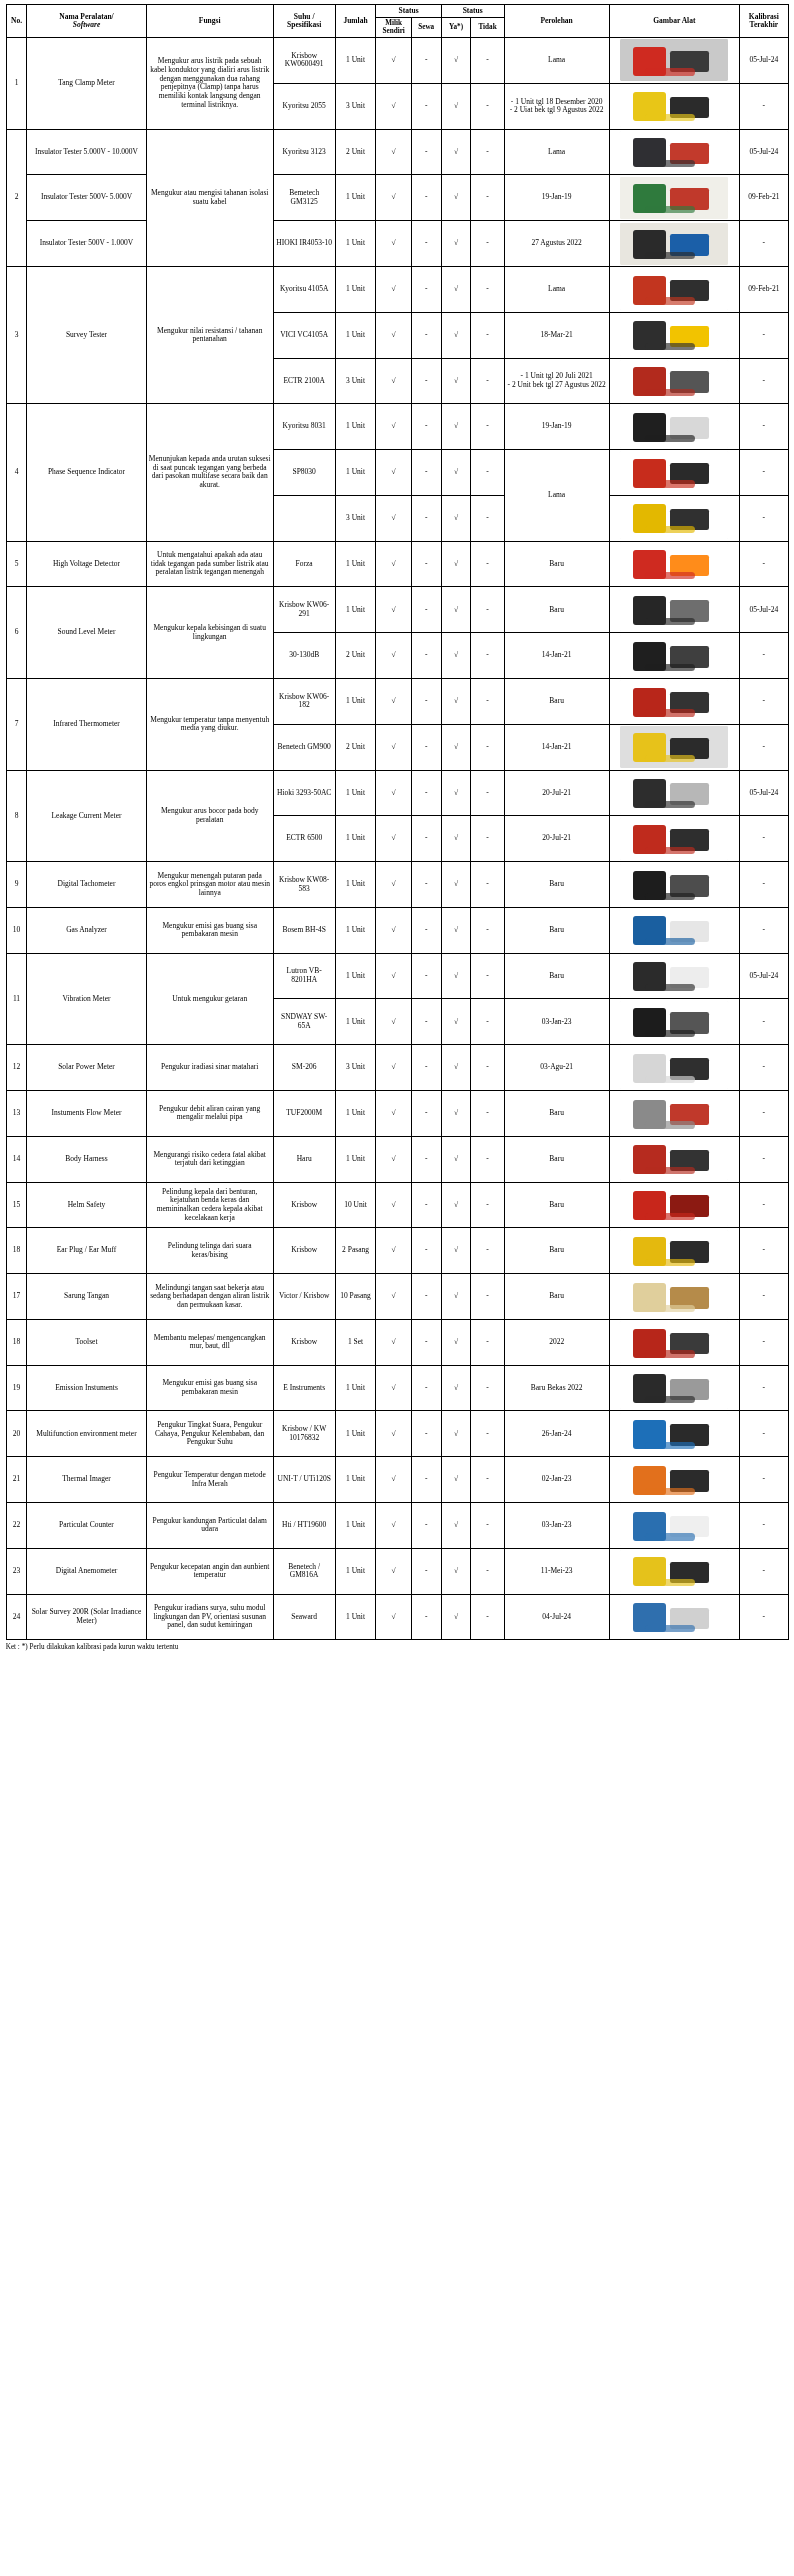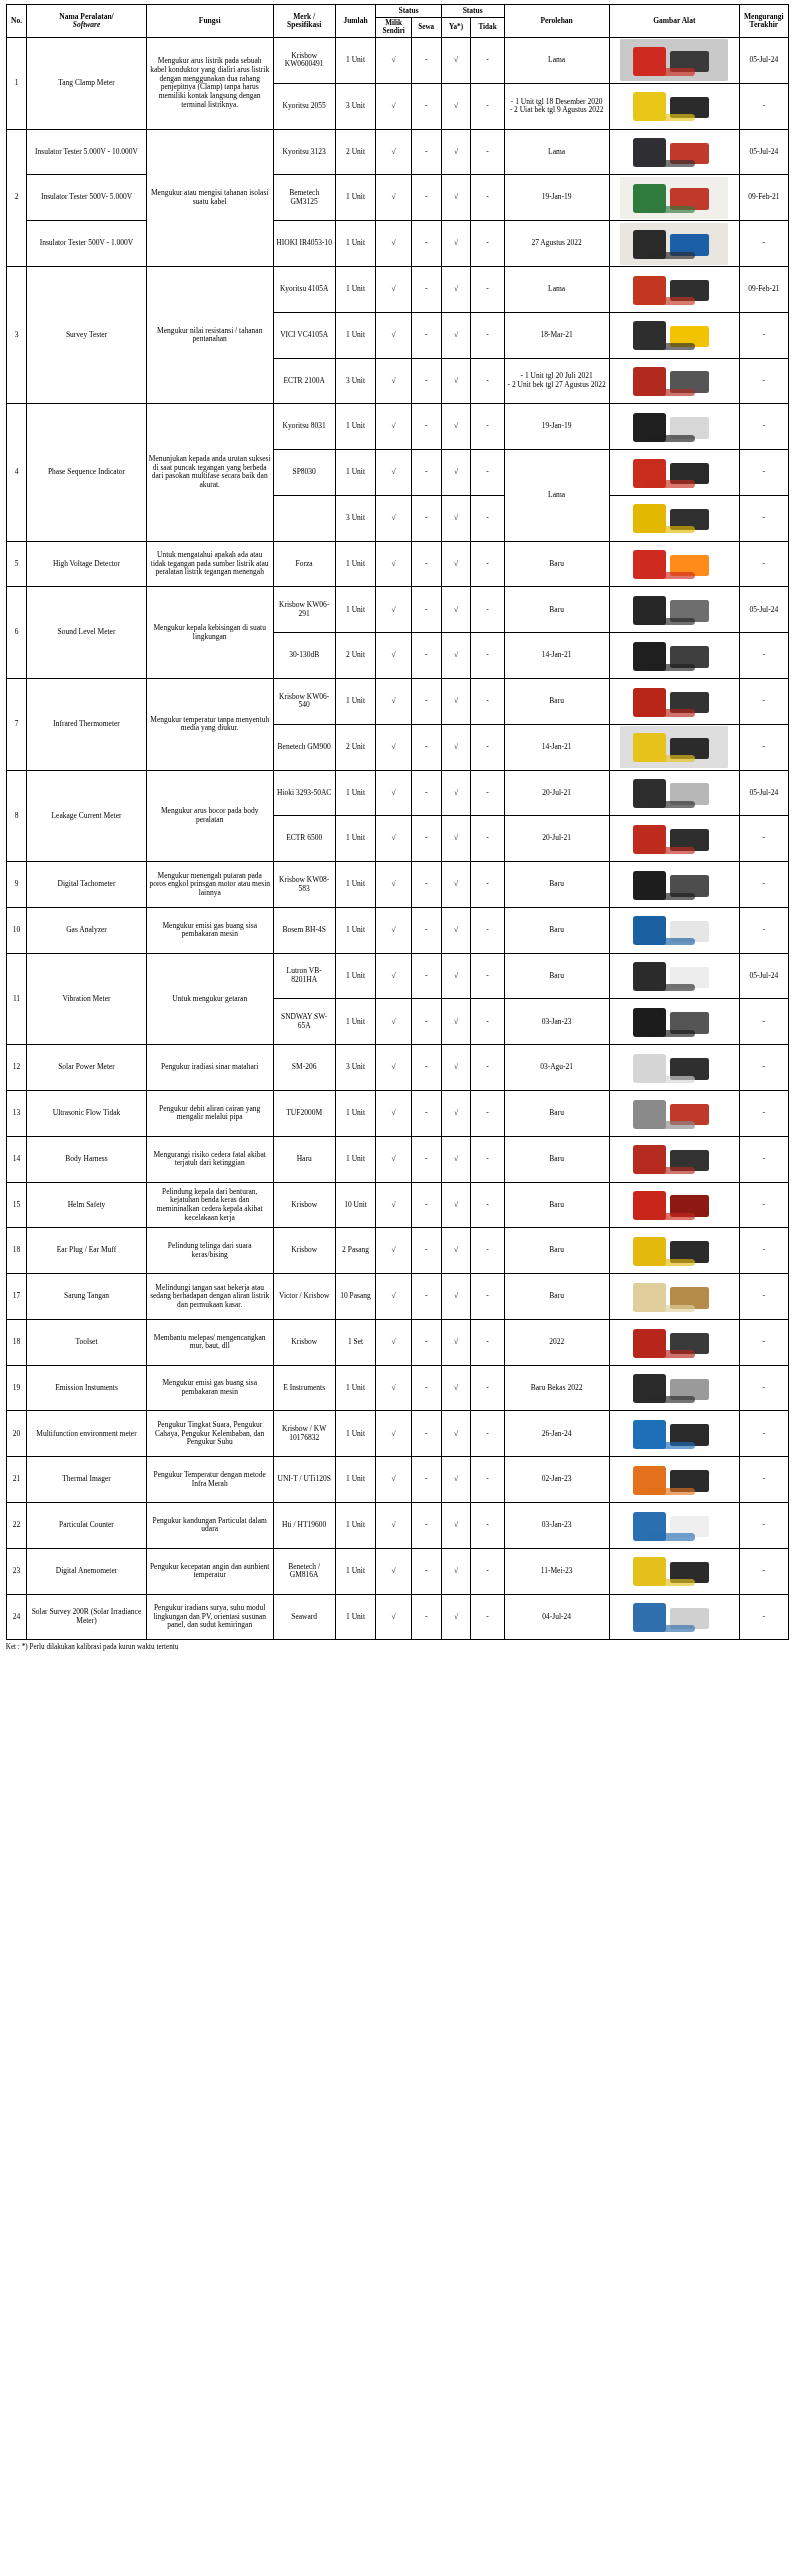--- a/index.html
+++ b/index.html
@@ -115,30 +115,30 @@
     </colgroup>
     <thead>
       <tr>
         <th rowspan="3">No.</th>
         <th rowspan="3">
           <div>Nama Peralatan/</div>
           <div class="ital">Software</div>
         </th>
         <th rowspan="3">Fungsi</th>
         <th rowspan="3">
-          <div>Merk /</div>
+          <div>Suhu /</div>
           <div>Spesifikasi</div>
         </th>
         <th rowspan="3">Jumlah</th>
         <th colspan="2">Status</th>
         <th colspan="2">Status</th>
         <th rowspan="3">Perolehan</th>
         <th rowspan="3">Gambar Alat</th>
         <th rowspan="3">
-          <div>Mengurangi</div>
+          <div>Kalibrasi</div>
           <div>Terakhir</div>
         </th>
       </tr>
       <tr>
         <th class="hdr-sub">Milik Sendiri</th>
         <th class="hdr-sub">Sewa</th>
         <th class="hdr-sub">Ya*)</th>
         <th class="hdr-sub">Tidak</th>
       </tr>
     </thead>
@@ -441,21 +441,21 @@
                 <div class="obj" style="left: 24.4px; top: 29px; width: 50px; height: 7.2px; background: rgb(31, 31, 31); border-radius: 3.6px; opacity: 0.65;"></div>
               </div>
             </div>
           </td>
           <td class="cell-center">-</td>
         </tr>
         <tr>
           <td class="cell-center" rowspan="2">7</td>
           <td class="nama" rowspan="2">Infrared Thermometer</td>
           <td class="fungsi" rowspan="2">Mengukur temperatur tanpa menyentuh media yang diukur.</td>
-          <td class="cell-center">Krisbow KW06-540</td>
+          <td class="cell-center">Krisbow KW06-182</td>
           <td class="cell-center">1 Unit</td>
           <td class="cell-center">√</td>
           <td class="cell-center">-</td>
           <td class="cell-center">√</td>
           <td class="cell-center">-</td>
           <td class="cell-center">Baru</td>
           <td class="cell-center">
             <div class="photo-wrap">
               <div class="photo">
                 <div class="bgwash" style="background: rgb(255, 255, 255);"></div>
@@ -637,21 +637,21 @@
                 <div class="obj" style="left: 13px; top: 7.2px; width: 33px; height: 29px; background: rgb(214, 214, 214); border-radius: 2.9px; opacity: 1;"></div>
                 <div class="obj" style="left: 50px; top: 11.5px; width: 39px; height: 21.5px; background: rgb(47, 47, 47); border-radius: 2.2px; opacity: 1;"></div>
                 <div class="obj" style="left: 24.4px; top: 29px; width: 50px; height: 7.2px; background: rgb(214, 214, 214); border-radius: 3.6px; opacity: 0.65;"></div>
               </div>
             </div>
           </td>
           <td class="cell-center">-</td>
         </tr>
         <tr>
           <td class="cell-center" rowspan="1">13</td>
-          <td class="nama" rowspan="1">Ultrasonic Flow Tidak</td>
+          <td class="nama" rowspan="1">Instuments Flow Meter</td>
           <td class="fungsi" rowspan="1">Pengukur debit aliran cairan yang mengalir melalui pipa</td>
           <td class="cell-center">TUF2000M</td>
           <td class="cell-center">1 Unit</td>
           <td class="cell-center">√</td>
           <td class="cell-center">-</td>
           <td class="cell-center">√</td>
           <td class="cell-center">-</td>
           <td class="cell-center">Baru</td>
           <td class="cell-center">
             <div class="photo-wrap">

